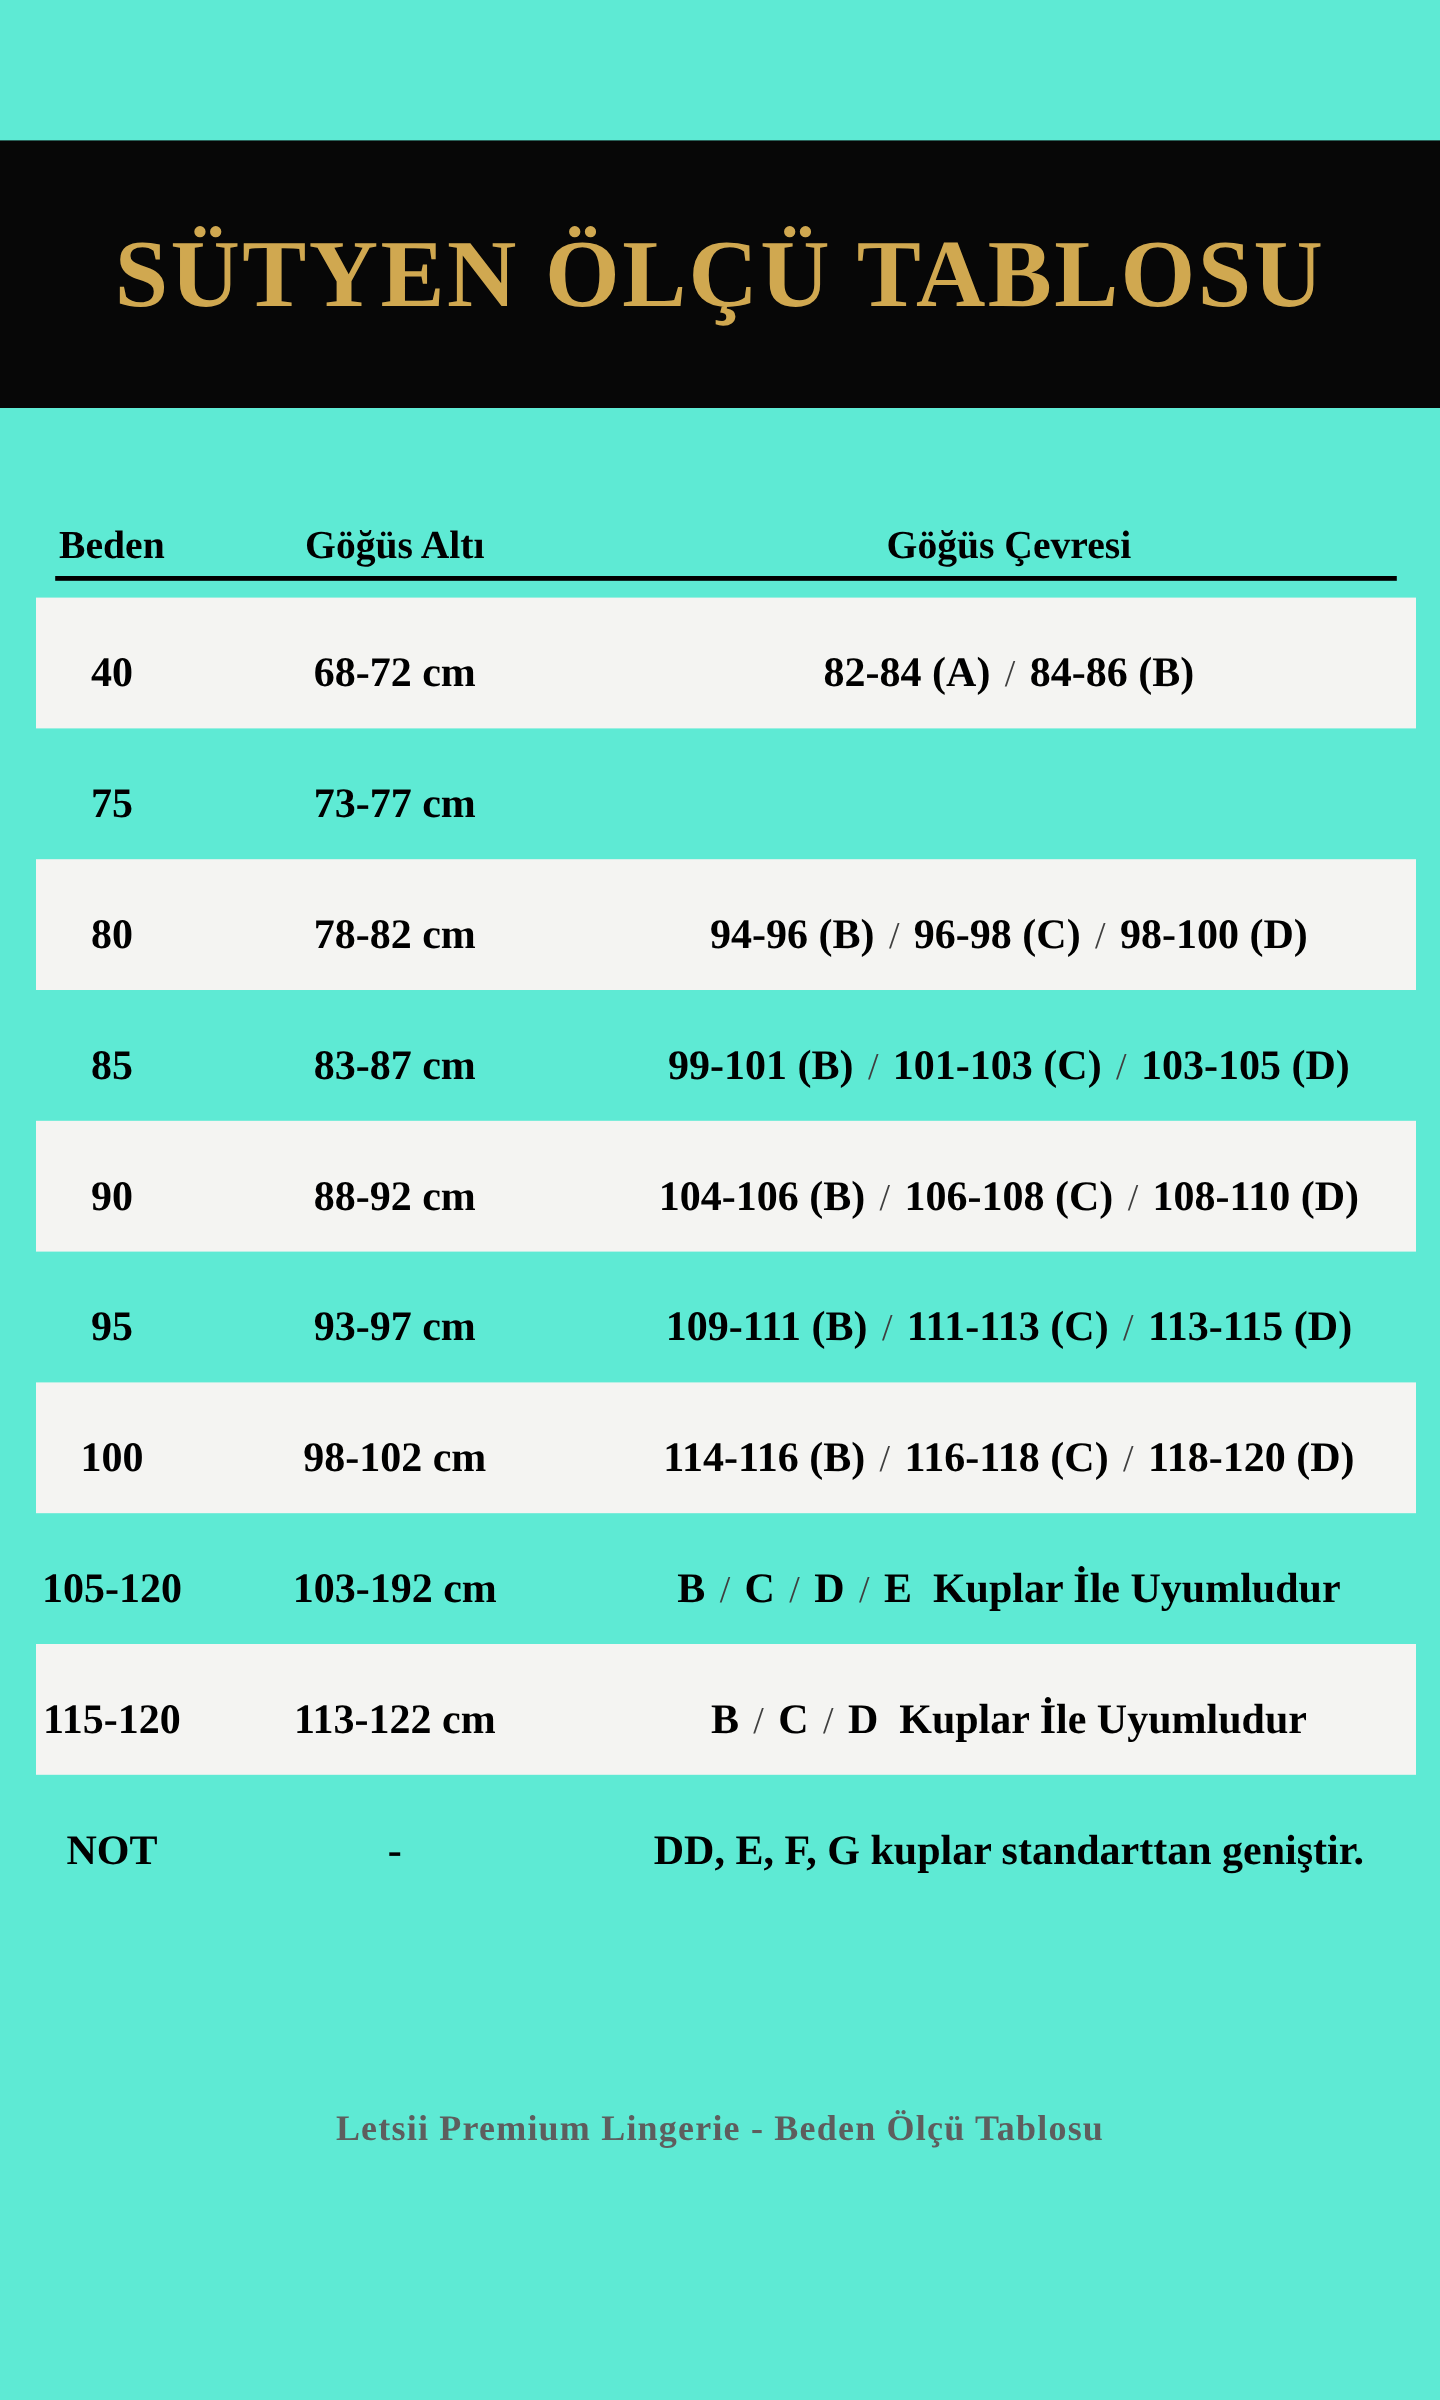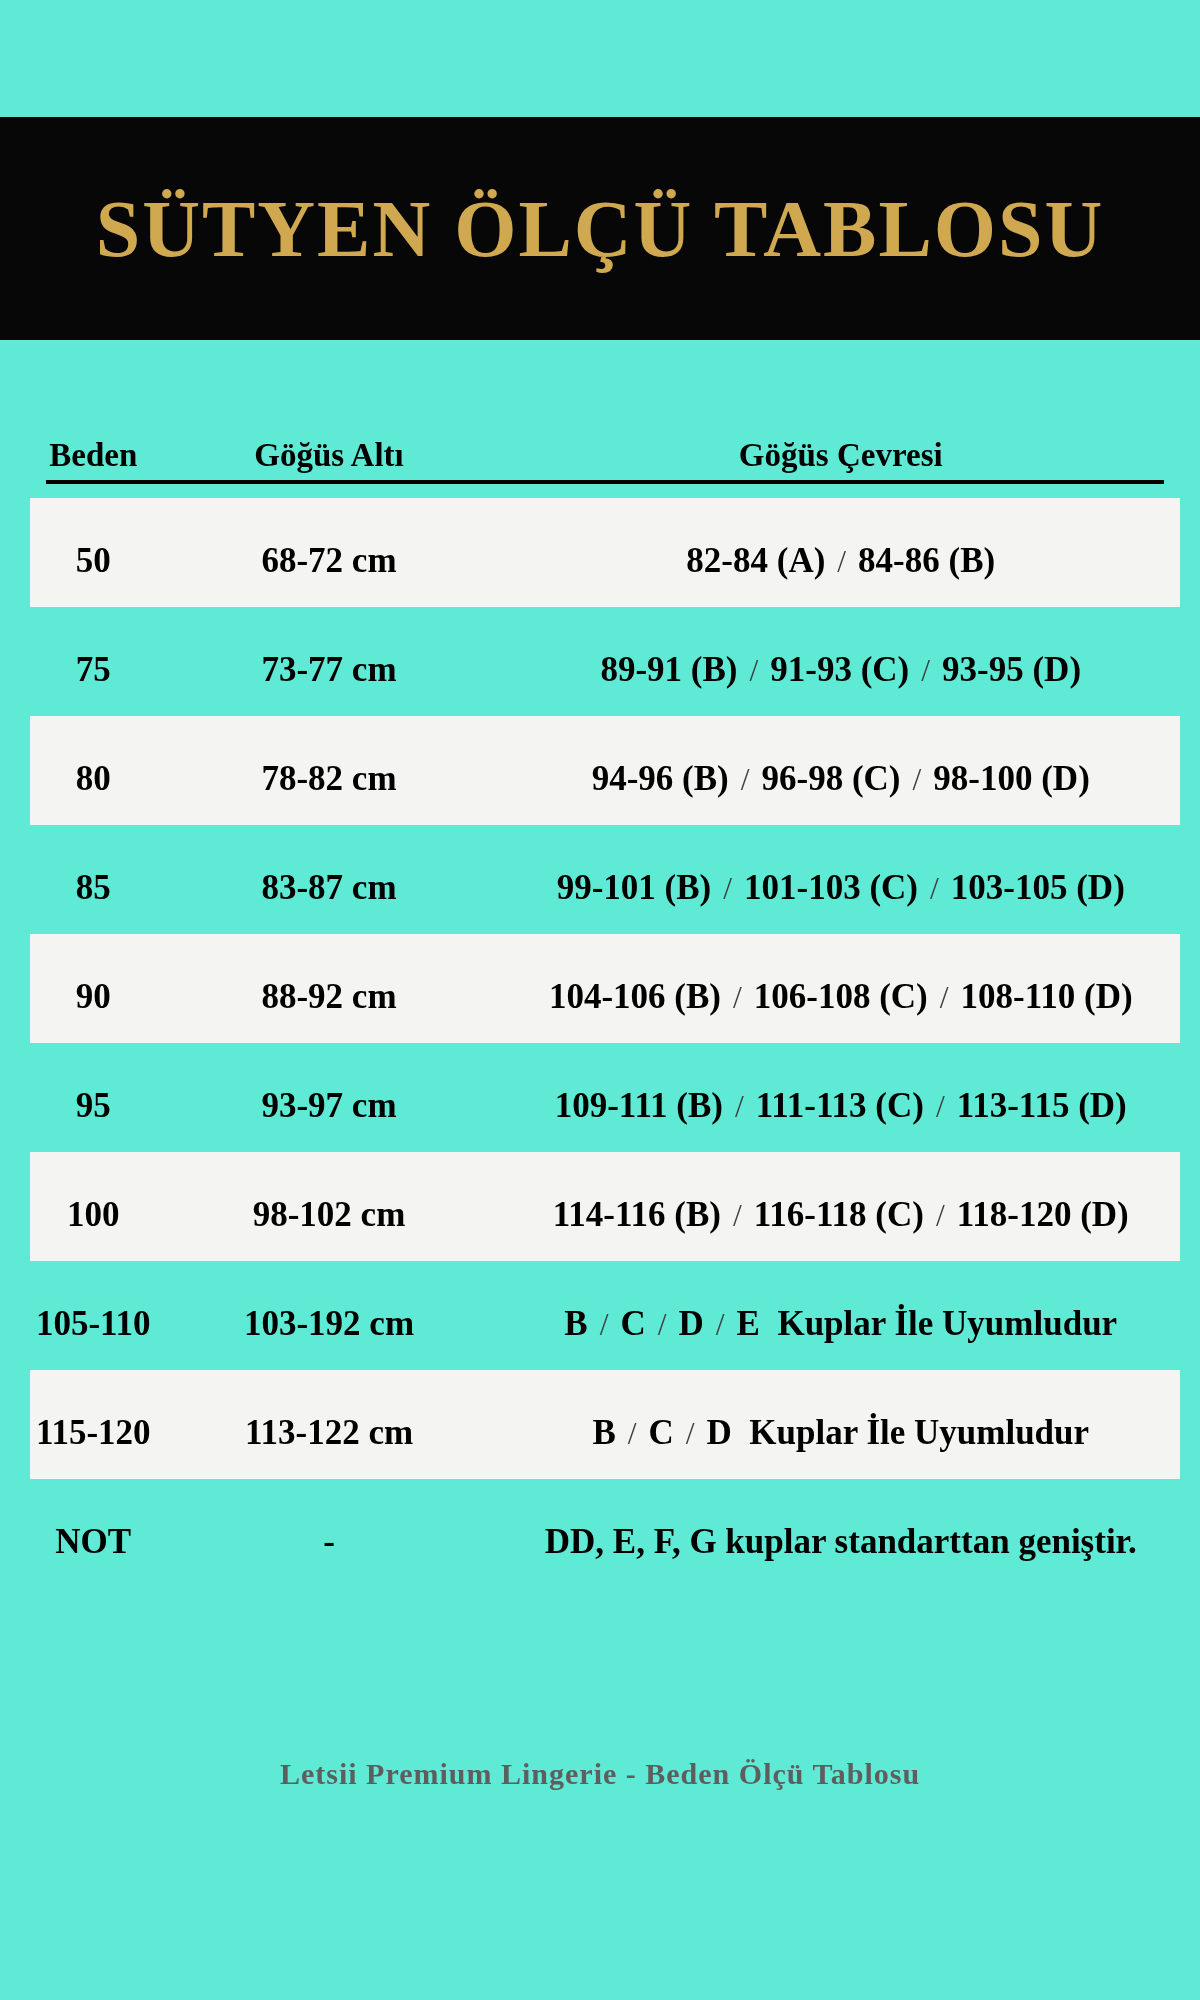--- a/index.html
+++ b/index.html
@@ -51,28 +51,27 @@
 
   <div class="size-table">
     <div class="thead">
       <div class="th col-beden">Beden</div>
       <div class="th col-gogus_alti">Göğüs Altı</div>
       <div class="th col-gogus_cevresi">Göğüs Çevresi</div>
     </div>
     <div class="rule"></div>
     <div class="tbody">
         <div class="row shaded">
-          <div class="cell col-beden">50</div>
+          <div class="cell col-beden">40</div>
           <div class="cell col-gogus_alti">68-72 cm</div>
           <div class="cell col-gogus_cevresi">82-84 (A)<span class="slash">/</span>84-86 (B)</div>
         </div>
         <div class="row">
           <div class="cell col-beden">75</div>
           <div class="cell col-gogus_alti">73-77 cm</div>
-          <div class="cell col-gogus_cevresi">89-91 (B)<span class="slash">/</span>91-93 (C)<span class="slash">/</span>93-95 (D)</div>
         </div>
         <div class="row shaded">
           <div class="cell col-beden">80</div>
           <div class="cell col-gogus_alti">78-82 cm</div>
           <div class="cell col-gogus_cevresi">94-96 (B)<span class="slash">/</span>96-98 (C)<span class="slash">/</span>98-100 (D)</div>
         </div>
         <div class="row">
           <div class="cell col-beden">85</div>
           <div class="cell col-gogus_alti">83-87 cm</div>
           <div class="cell col-gogus_cevresi">99-101 (B)<span class="slash">/</span>101-103 (C)<span class="slash">/</span>103-105 (D)</div>
@@ -86,21 +85,21 @@
           <div class="cell col-beden">95</div>
           <div class="cell col-gogus_alti">93-97 cm</div>
           <div class="cell col-gogus_cevresi">109-111 (B)<span class="slash">/</span>111-113 (C)<span class="slash">/</span>113-115 (D)</div>
         </div>
         <div class="row shaded">
           <div class="cell col-beden">100</div>
           <div class="cell col-gogus_alti">98-102 cm</div>
           <div class="cell col-gogus_cevresi">114-116 (B)<span class="slash">/</span>116-118 (C)<span class="slash">/</span>118-120 (D)</div>
         </div>
         <div class="row">
-          <div class="cell col-beden">105-110</div>
+          <div class="cell col-beden">105-120</div>
           <div class="cell col-gogus_alti">103-192 cm</div>
           <div class="cell col-gogus_cevresi">B<span class="slash">/</span>C<span class="slash">/</span>D<span class="slash">/</span>E  Kuplar İle Uyumludur</div>
         </div>
         <div class="row shaded">
           <div class="cell col-beden">115-120</div>
           <div class="cell col-gogus_alti">113-122 cm</div>
           <div class="cell col-gogus_cevresi">B<span class="slash">/</span>C<span class="slash">/</span>D  Kuplar İle Uyumludur</div>
         </div>
         <div class="row">
           <div class="cell col-beden">NOT</div>

